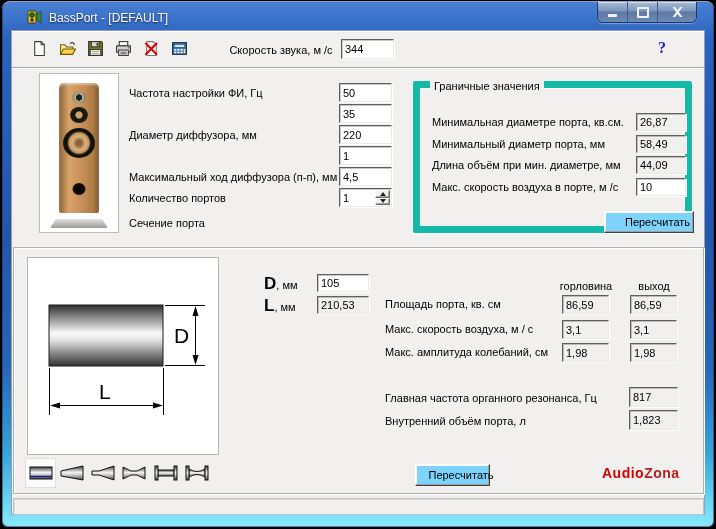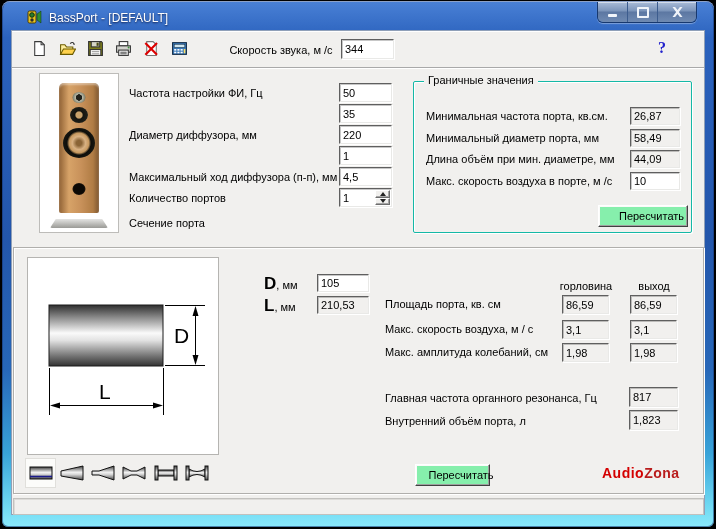--- a/index.html
+++ b/index.html
@@ -24,33 +24,33 @@
   
   .client{position:absolute;left:11px;top:30px;width:694px;height:485px;box-sizing:border-box;
           background:#f1f0ee;border:1px solid #90a0b8;box-shadow:inset 0 1px 0 #ffffff;}
   .lbl{position:absolute;white-space:nowrap;font-size:11px;}
   .field{position:absolute;box-sizing:border-box;height:19px;padding:0 3px;font:11px "Liberation Sans",sans-serif;
          border:1px solid #5f5f5f;border-bottom-color:#e9e9e7;border-right-color:#e9e9e7;
          box-shadow:inset 1px 1px 0 rgba(0,0,0,.22), 1px 1px 0 #ffffff;}
   .edit{background:#fff;}
   .ro{background:#f1f0ee;display:flex;align-items:center;}
   .btn{position:absolute;box-sizing:border-box;font:11px "Liberation Sans",sans-serif;color:#000;cursor:default;
-       background:#86efac;border:1px solid #404040;border-top-color:#ffffff;border-left-color:#ffffff;
+       background:#7dd3fc;border:1px solid #404040;border-top-color:#ffffff;border-left-color:#ffffff;
        box-shadow:inset -1px -1px 0 #9f9f9f, inset 1px 1px 0 #fbfbfa;display:flex;align-items:center;justify-content:center;padding-left:23px;}
   .mini-btn{background:#f1f0ee;border:1px solid #6d6d6d;border-top-color:#fff;border-left-color:#fff;
        box-shadow:inset -1px -1px 0 #a5a5a5;display:flex;align-items:center;justify-content:center;box-sizing:border-box;}
   .tri-up{width:0;height:0;border-left:3.5px solid transparent;border-right:3.5px solid transparent;border-bottom:4px solid #222;}
   .tri-down{width:0;height:0;border-left:3.5px solid transparent;border-right:3.5px solid transparent;border-top:4px solid #222;}
   
   .toolbar{position:absolute;left:0;top:0;width:100%;height:36px;border-bottom:1px solid #a9a9a9;
            box-shadow:0 1px 0 #ffffff;}
   .tbtn{position:absolute;top:9px;width:20px;height:19px;background:transparent;border:none;padding:0;cursor:default;}
   .help{position:absolute;left:646px;top:8px;font-size:16px;font-weight:bold;color:#2222cc;font-family:"Liberation Serif",serif;}
   
-  .groupbox{position:absolute;box-sizing:border-box;border:1px solid #14b8a6;border-radius:2px;
+  .groupbox{position:absolute;box-sizing:border-box;border:7px solid #14b8a6;border-radius:2px;
             box-shadow:inset 1px 1px 0 #ffffff, 1px 1px 0 #ffffff;}
   .group-caption{position:absolute;top:-8px;left:10px;background:#f1f0ee;padding:0 4px;font-size:11px;white-space:nowrap;}
   .panel{position:absolute;box-sizing:border-box;border:1px solid #b0afac;
          box-shadow:inset 1px 1px 0 #ffffff, 1px 1px 0 #ffffff;}
   .statusbar{position:absolute;left:1px;top:467px;width:691px;height:17px;box-sizing:border-box;
              background:#f1f0ee;border:1px solid #c2c1be;box-shadow:inset 1px 1px 0 #dddcd9;}
   
   .spk-box{position:absolute;left:27px;top:42px;width:80px;height:160px;background:#fff;border:1px solid #bdbcb9;box-sizing:border-box;}
   .spk-tower{position:absolute;left:19px;top:9px;width:40px;height:130px;border-radius:5px 5px 2px 2px;
              background:linear-gradient(90deg,#8f6134 0%,#d7a368 25%,#c8915a 55%,#b07c44 85%,#7d5630 100%);
@@ -216,21 +216,21 @@
         <div class="mini-btn">
             <span class="tri-down"></span>
           </div>
       </div>
     </div>
 
     <span class="lbl" style="left:117px;top:186px">Сечение порта</span>
 
     <div class="groupbox" style="left:401px;top:50px;width:279px;height:152px">
       <span class="group-caption">Граничные значения</span>
-      <span class="lbl" style="left:12px;top:28px">Минимальная частота порта, кв.см.</span>
+      <span class="lbl" style="left:12px;top:28px">Минимальная диаметре порта, кв.см.</span>
       <div class="field ro" style="left:216px;top:25px;width:50px;height:18px">26,87</div>
       <span class="lbl" style="left:12px;top:50px">Минимальный диаметр порта, мм</span>
       <div class="field ro" style="left:216px;top:47px;width:50px;height:18px">58,49</div>
       <span class="lbl" style="left:12px;top:71px">Длина объём при мин. диаметре, мм</span>
       <div class="field ro" style="left:216px;top:68px;width:50px;height:18px">44,09</div>
       <span class="lbl" style="left:12px;top:93px">Макс. скорость воздуха в порте, м /с</span>
       <input class="field edit" style="left: 216px; top: 90px; width: 50px; height: 18px;" value="10">
       <button class="btn" style="left:184px;top:123px;width:90px;height:22px">Пересчитать</button>
     </div>
 

